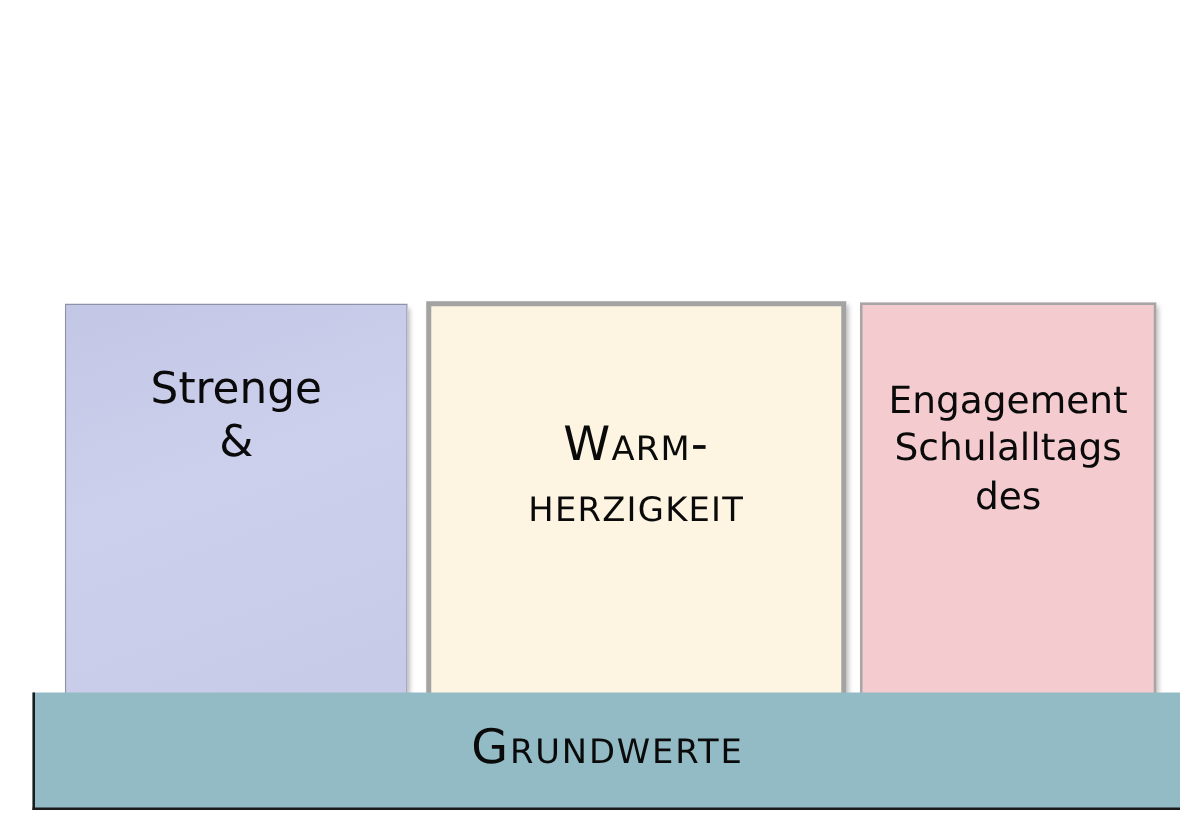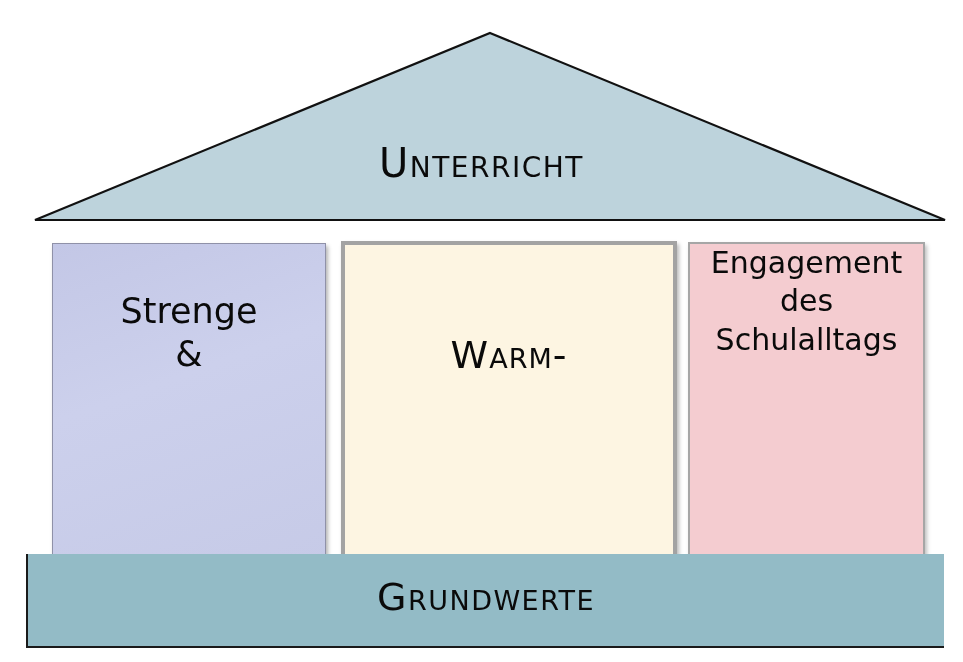--- a/index.html
+++ b/index.html
@@ -91,20 +91,21 @@
 
   .pillar-right {
     left: 688px;
     top: 222px;
     width: 237px;
     height: 326px;
     background: #f4ccd0;
     border: 2px solid #a6a6a6;
     box-shadow: 2px 3px 4px rgba(0,0,0,0.25);
     justify-content: flex-start;
+    padding-top: 58px;
   }
   .pillar-right .ptext {
     font-size: 30px;
     line-height: 1.28;
   }
 
   .ptext { width: 100%; }
   .ptext .ln { display: block; white-space: pre; }
 
   
@@ -129,45 +130,40 @@
     letter-spacing: 1.5px;
     color: #0a0a0a;
     margin-top: -6px;
   }
 </style>
 </head>
 <body>
 
 <div id="house">
 
-  <div class="roof">
-    <svg width="963" height="232" viewBox="0 0 963 232" xmlns="http://www.w3.org/2000/svg">
-      <polygon points="490,33 945,220 35,220" fill="#bdd3dc" stroke="#111111" stroke-width="2.2" stroke-linejoin="miter"></polygon>
-    </svg>
-    <div class="roof-label">Unterricht</div>
-  </div>
 
   <div class="pillar pillar-left">
     <div class="ptext">
       <span class="ln">Strenge</span>
       <span class="ln">&amp;</span>
     </div>
   </div>
 
   <div class="pillar pillar-mid">
     <div class="ptext">
       <span class="ln">Warm-</span>
+      <span class="ln">herzigkeit</span>
     </div>
   </div>
 
   <div class="pillar pillar-right">
     <div class="ptext">
       <span class="ln">Engagement</span>
+      <span class="ln">Schulalltags</span>
       <span class="ln">des</span>
-      <span class="ln">Schulalltags</span>
     </div>
   </div>
 
   <div class="base">
     <span class="base-label">Grundwerte</span>
   </div>
 
 </div>
 
 </body></html>

